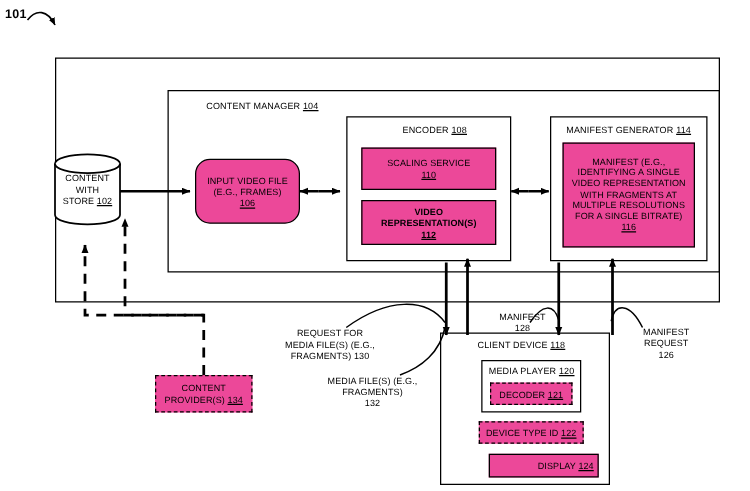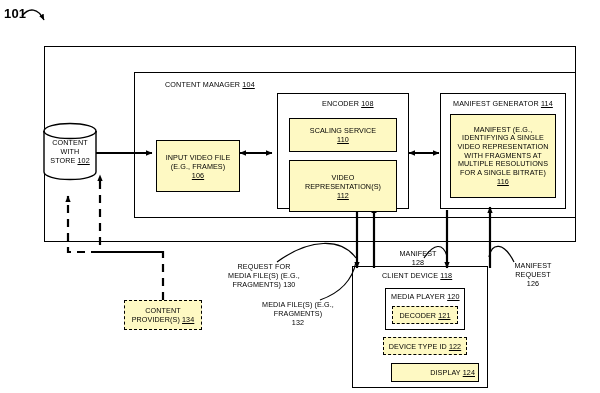--- a/index.html
+++ b/index.html
@@ -5,31 +5,31 @@
 <style>
   html,body{margin:0;padding:0;background:#ffffff;}
   body{
     width:600px;height:393px;position:relative;overflow:hidden;
     font-family:"Liberation Sans","DejaVu Sans",sans-serif;
     color:#000;
   }
   #stage{position:absolute;left:0;top:0;width:600px;height:393px;}
   svg.layer{position:absolute;left:0;top:0;width:600px;height:393px;overflow:visible;}
   .box{
-    position:absolute;box-sizing:border-box;border:1.4px solid #000;background:#fef9c3;
+    position:absolute;box-sizing:border-box;border:1.4px solid #000;background:#ec4899;
     display:flex;align-items:center;justify-content:center;text-align:center;
   }
   .box.dashed{border-style:dashed;border-width:1.6px;}
   .box.thin{border-width:1.2px;}
   .title{
     position:absolute;font-size:7.2px;letter-spacing:.15px;white-space:nowrap;
   }
   .inner-txt{font-size:7.2px;line-height:1.25;letter-spacing:.1px;padding:1px 3px;}
   u{text-decoration:underline;}
-  .ref{position:absolute;font-size:13px;font-weight:bold;letter-spacing:.2px;}
+  .ref{position:absolute;font-size:10px;font-weight:bold;letter-spacing:.2px;}
   .free{position:absolute;font-size:7.2px;line-height:1.26;text-align:center;letter-spacing:.1px;}
 </style>
 </head>
 <body>
 
 <div id="stage">
 
   <svg class="layer" viewBox="0 0 600 393">
     <defs>
       <marker id="ah" markerWidth="8" markerHeight="8" refX="6.4" refY="3" orient="auto" markerUnits="userSpaceOnUse">
@@ -83,41 +83,41 @@
     <ellipse cx="70" cy="131" rx="26" ry="7.5" fill="#fff" stroke="#000" stroke-width="1.4"></ellipse>
     <path d="M44,131 L44,172 A26,7.5 0 0 0 96,172 L96,131" fill="#fff" stroke="#000" stroke-width="1.4"></path>
     <path d="M44,131 A26,7.5 0 0 0 96,131" fill="none" stroke="#000" stroke-width="1.4"></path>
   </svg>
   <div class="free" style="left:44px;top:138px;width:52px;">
     <span>CONTENT</span><br>
     <span>WITH</span><br>
     <span>STORE </span><u>102</u>
   </div>
 
-  <div class="box" style="left:156px;top:140px;width:84px;height:52px;">
+  <div class="box" style="left:156px;top:127px;width:84px;height:52px;border-radius:12px;">
     <div class="inner-txt">
       <span>INPUT VIDEO FILE</span><br>
       <span>(E.G., FRAMES)</span><br>
       <u>106</u>
     </div>
   </div>
 
   <div class="box" style="left:277px;top:93px;width:132px;height:116px;background:transparent;display:block;"></div>
   <div class="title" style="left:311px;top:99px;padding-left:11px;">
     <span>ENCODER </span><u>108</u>
   </div>
 
   <div class="box thin" style="left:289px;top:118px;width:108px;height:34px;">
     <div class="inner-txt">
       <span>SCALING SERVICE</span><br>
       <u>110</u>
     </div>
   </div>
 
-  <div class="box thin" style="left:289px;top:160px;width:108px;height:52px;">
+  <div class="box thin" style="left:289px;top:160px;width:108px;height:36px;font-weight:bold;">
     <div class="inner-txt">
       <span>VIDEO REPRESENTATION(S)</span><br>
       <u>112</u>
     </div>
   </div>
 
   <div class="box" style="left:440px;top:93px;width:126px;height:116px;background:transparent;display:block;"></div>
   <div class="title" style="left:453px;top:99px;">
     <span>MANIFEST GENERATOR </span><u>114</u>
   </div>

